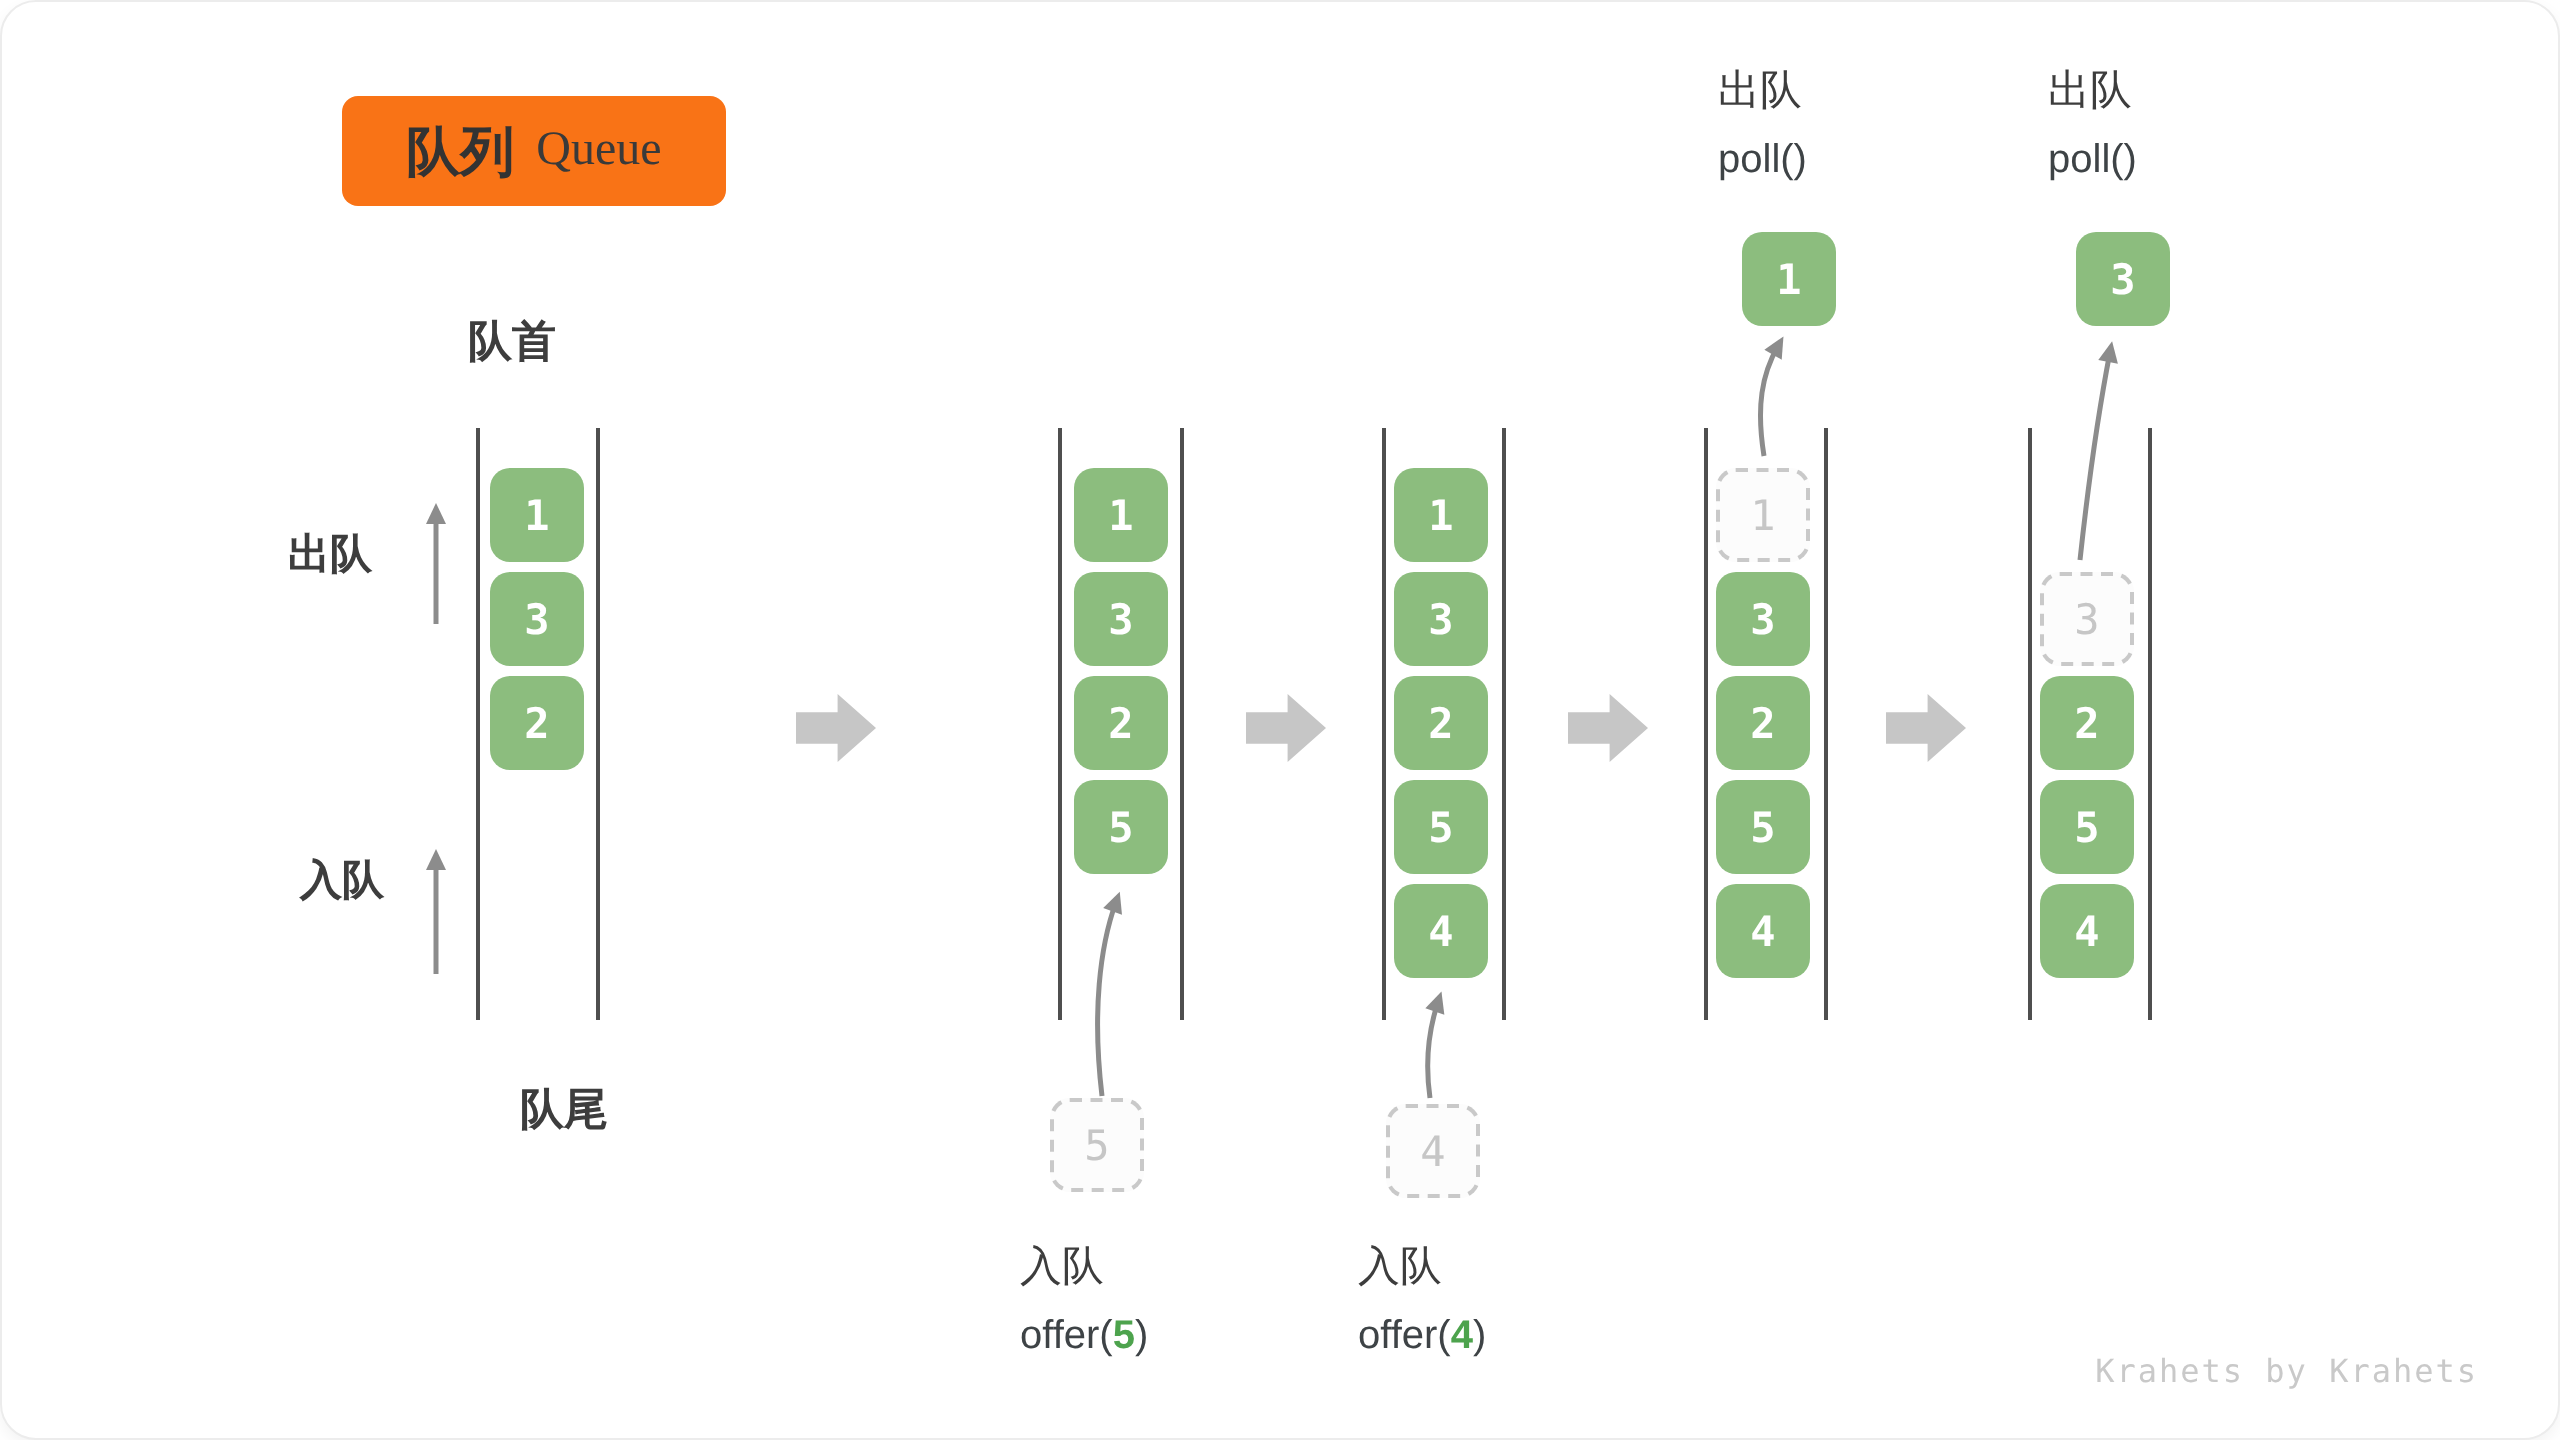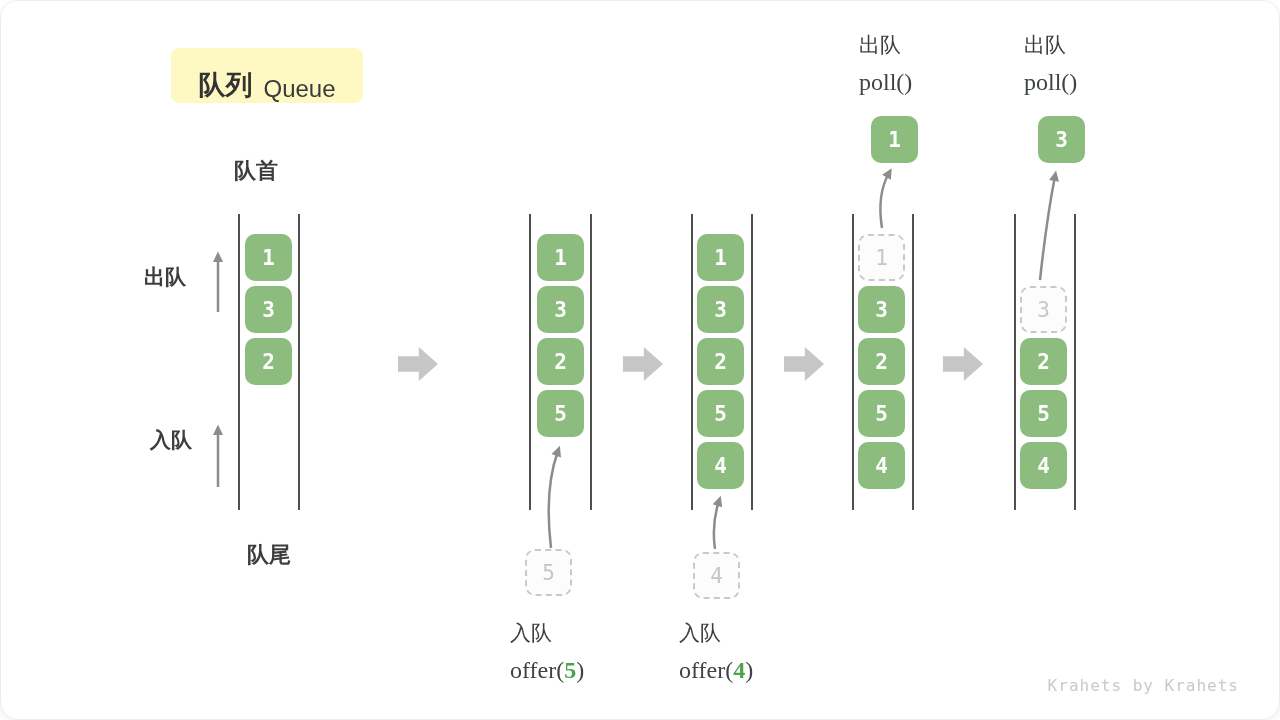--- a/index.html
+++ b/index.html
@@ -4,29 +4,29 @@
 <style>
   * { box-sizing: border-box; margin: 0; padding: 0; }
   body { background: #fff; font-family: "Liberation Sans", sans-serif; }
   .canvas {
     position: relative; width: 1280px; height: 720px;
     background: #ffffff; border: 1px solid #ececec; border-radius: 18px;
     box-shadow: 0 3px 8px rgba(0,0,0,0.05); overflow: hidden;
   }
   .title-box {
     position: absolute; left: 170px; top: 47px; width: 192px; height: 55px;
-    background: #fef9c3; border-radius: 8px;
-    display: flex; align-items: flex-end; justify-content: center; gap: 11px;
+    background: #f97316; border-radius: 8px;
+    display: flex; align-items: center; justify-content: center; gap: 11px;
   }
   .t-zh { font-size: 27px; font-weight: 700; color: #333; }
-  .t-en { font-family: Liberation Sans, sans-serif; font-size: 24px; color: #3a3a3a; }
+  .t-en { font-family: Liberation Serif, serif; font-size: 24px; color: #3a3a3a; }
 
   .lbl { position: absolute; color: #3d3d3d; font-weight: 700; font-size: 22px; }
   .lbl-front { left: 233px; top: 155px; width: 70px; text-align: left; }
-  .lbl-rear  { left: 233px; top: 539px; width: 70px; text-align: center; }
+  .lbl-rear  { left: 233px; top: 539px; width: 70px; text-align: right; }
   .lbl-deq-side { left: 143px; top: 262px; font-size: 21px; }
   .lbl-enq-side { left: 149px; top: 425px; font-size: 21px; }
 
   .line { position: absolute; top: 213px; width: 1.5px; height: 296px; background: #4f4f4f; }
 
   .cell {
     position: absolute; width: 47px; height: 47px; border-radius: 10px;
     background: #8CBD7E; color: #fff;
     display: flex; align-items: center; justify-content: center;
     font-family: "DejaVu Sans Mono", monospace; font-size: 21px; font-weight: 700;
@@ -49,21 +49,21 @@
     clip-path: polygon(0 27%, 52% 27%, 52% 0, 100% 50%, 52% 100%, 52% 73%, 0 73%);
   }
   .ba1 { left: 397px; } .ba2 { left: 622px; } .ba3 { left: 783px; } .ba4 { left: 942px; }
 
   .op { position: absolute; }
   .op-deq1 { left: 858px; top: 30px; }
   .op-deq2 { left: 1023px; top: 30px; }
   .op-enq1 { left: 509px; top: 618px; }
   .op-enq2 { left: 678px; top: 618px; }
   .op-action { font-size: 21px; font-weight: 500; color: #3d3d3d; margin-bottom: 10px; }
-  .op-code { font-family: Liberation Serif, serif; font-size: 24px; color: #3e4346; }
+  .op-code { font-family: Liberation Sans, sans-serif; font-size: 20px; color: #3e4346; }
   .green-digit { color: #4DA34D; font-weight: 700; }
 
   .arrows-svg { position: absolute; left: 0; top: 0; pointer-events: none; }
 
   .watermark {
     position: absolute; right: 40px; top: 675px;
     font-family: "DejaVu Sans Mono", monospace; font-size: 16px;
     color: #c9c9c9; letter-spacing: 1px;
   }
 </style>

